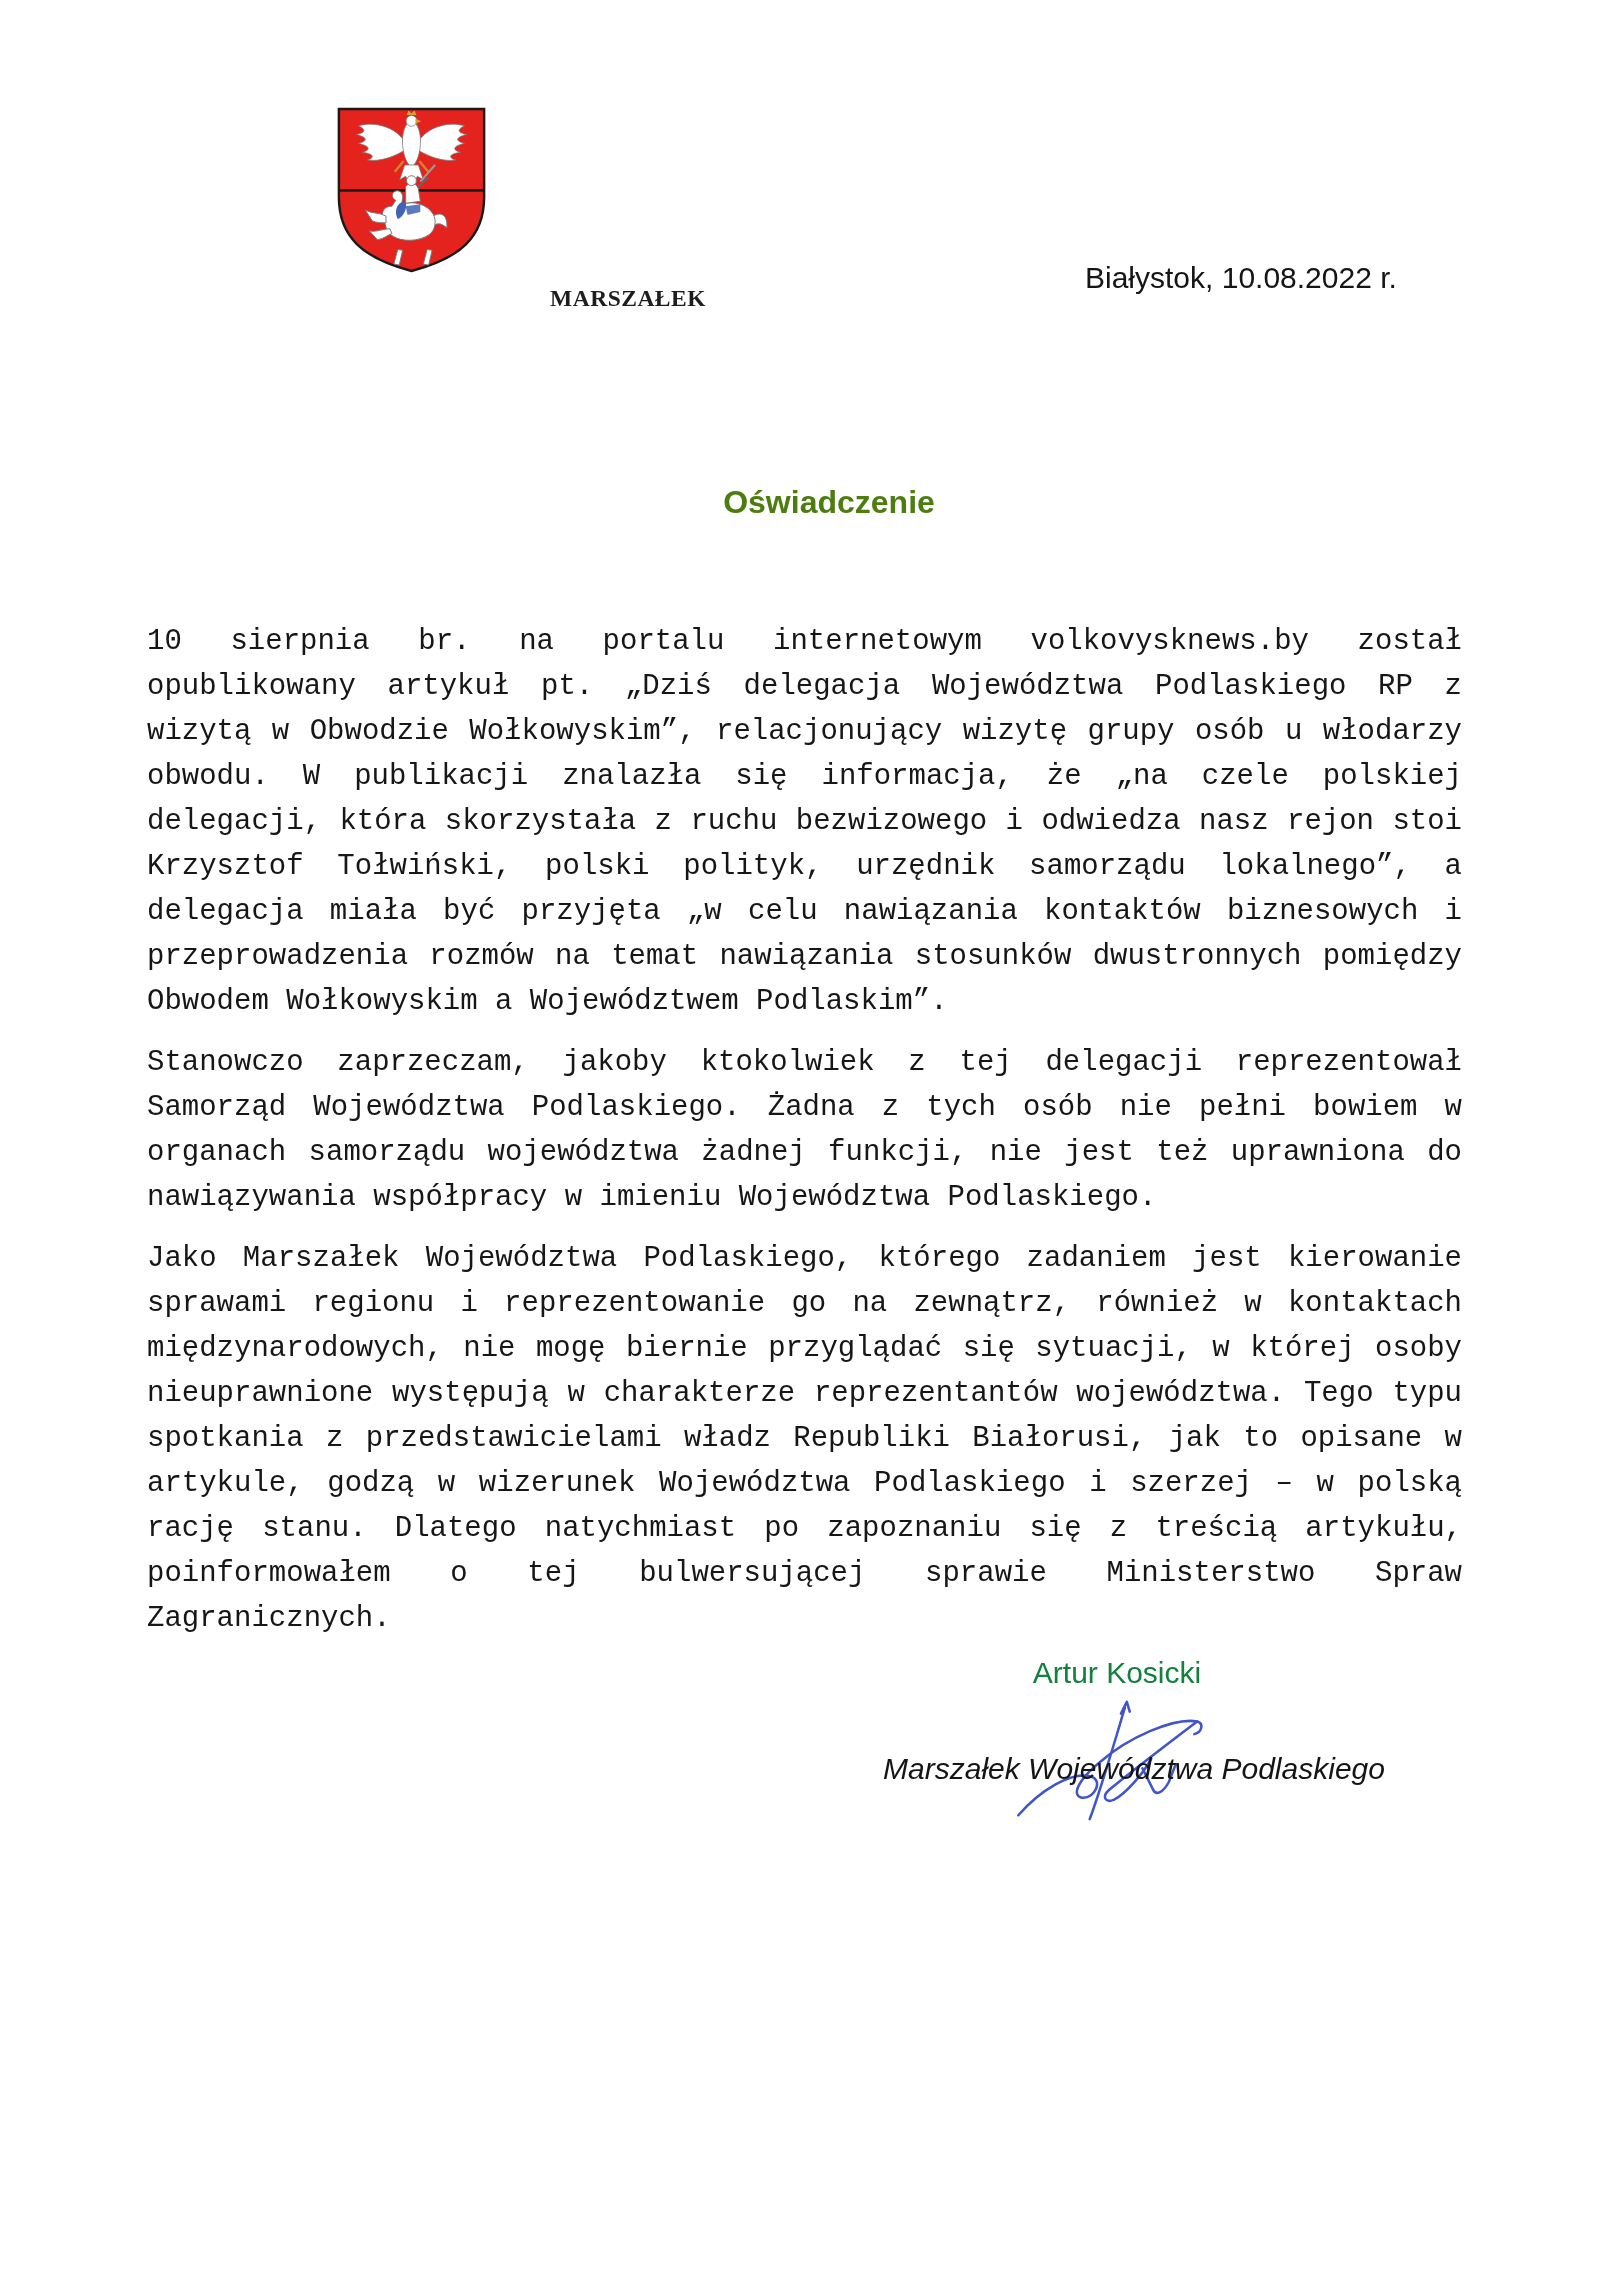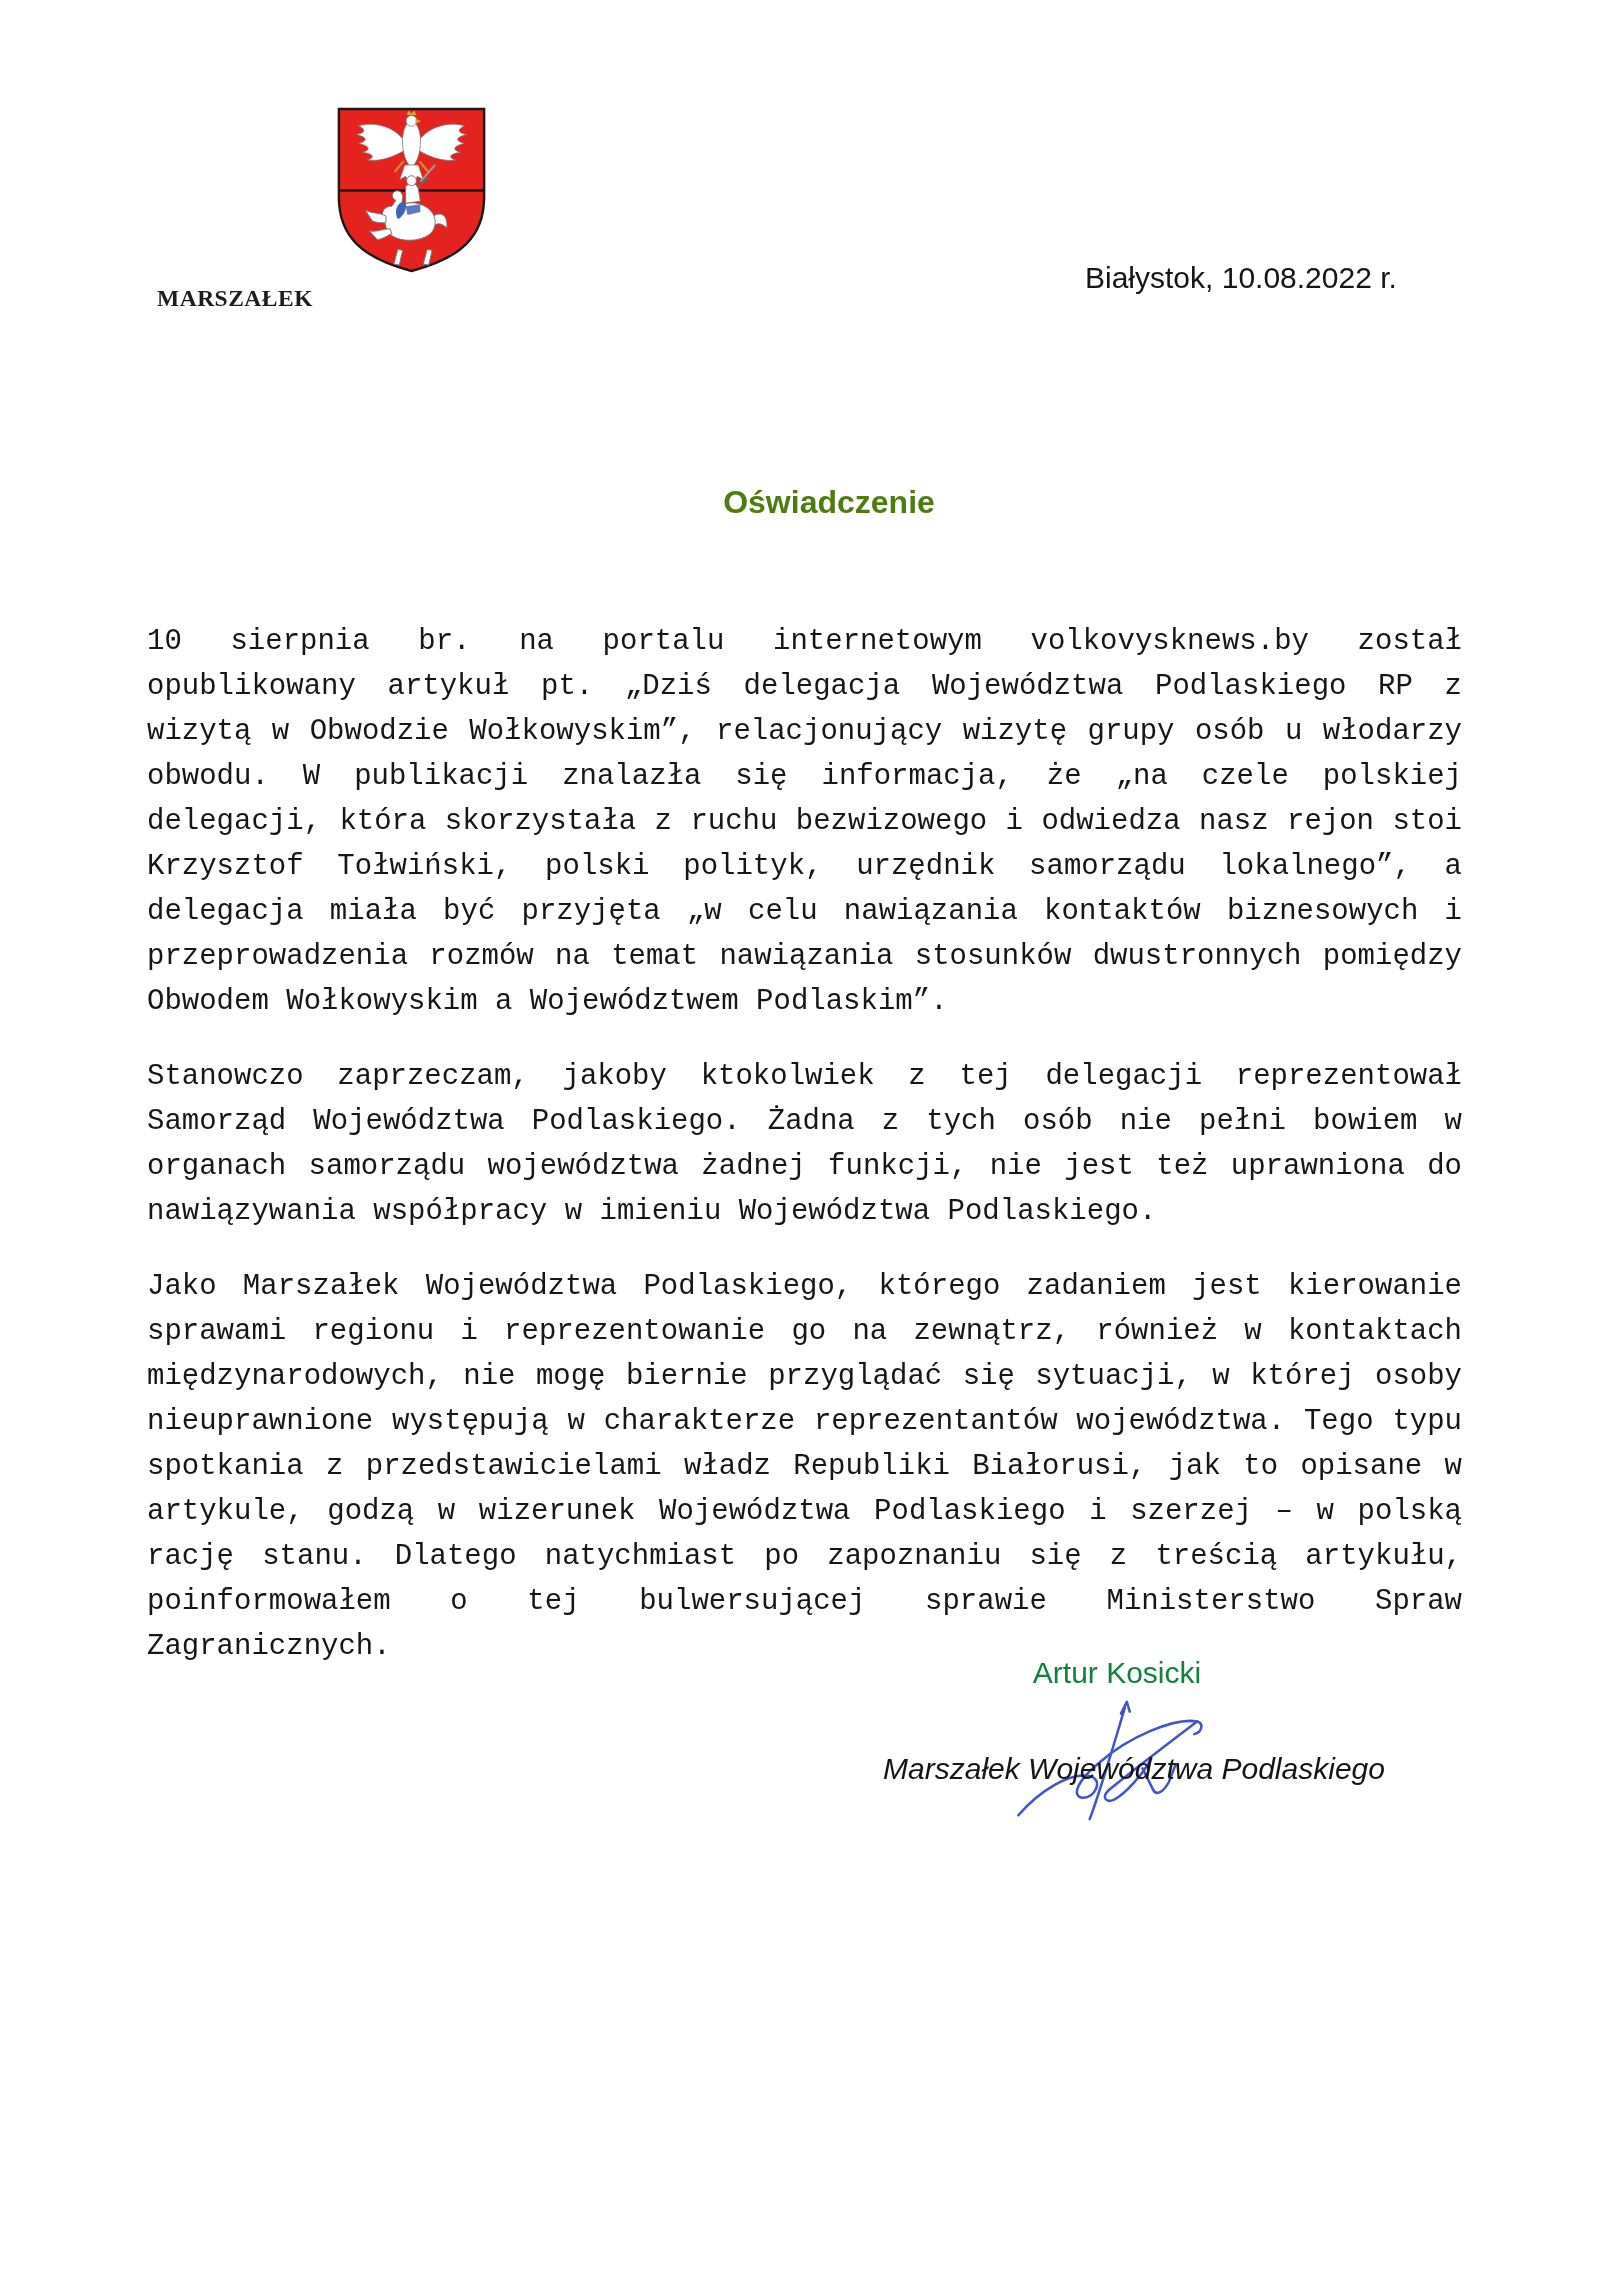--- a/index.html
+++ b/index.html
@@ -7,41 +7,41 @@
     position:relative;
     width:1620px;height:2292px;
     background:#ffffff;
     font-family:"Liberation Sans", sans-serif;
     color:#1b1b1b;
     overflow:hidden;
   }
   .coat{position:absolute;left:333px;top:104px;width:157px;height:171px;}
   .office{
     position:absolute;left:157px;top:283px;width:549px;
-    text-align:left;
+    text-align:right;
     font-family:"Liberation Serif", serif;
     font-weight:bold;font-size:23.5px;line-height:31px;
     color:#1d1d1d;letter-spacing:0.5px;
   }
   .date-line{
     position:absolute;left:1073px;top:261px;
     font-size:30px;color:#151515;white-space:nowrap;margin-left:12px;
   }
   .doc-title{
     position:absolute;left:829px;top:484px;transform:translateX(-50%);
     font-size:32px;font-weight:bold;color:#4d7c0f;white-space:nowrap;
   }
   .body-text{
     position:absolute;left:147px;top:619px;width:1315px;
     font-size:29px;line-height:45px;text-align:justify;
     color:#161616;
     font-family:Liberation Mono, monospace;
   }
   .body-text p{margin:0;}
-  .body-text p + p{margin-top:30px;}
+  .body-text p + p{margin-top:16px;}
   .sign-name{
     position:absolute;left:1117px;top:1656px;transform:translateX(-50%);
     font-size:30px;color:#15803d;white-space:nowrap;
   }
   .sign-ink{position:absolute;left:1015px;top:1696px;width:208px;height:129px;}
   .sign-title{
     position:absolute;left:1134px;top:1752px;transform:translateX(-50%);
     font-size:30px;color:#151515;white-space:nowrap;font-style:italic;
   }
 </style>

